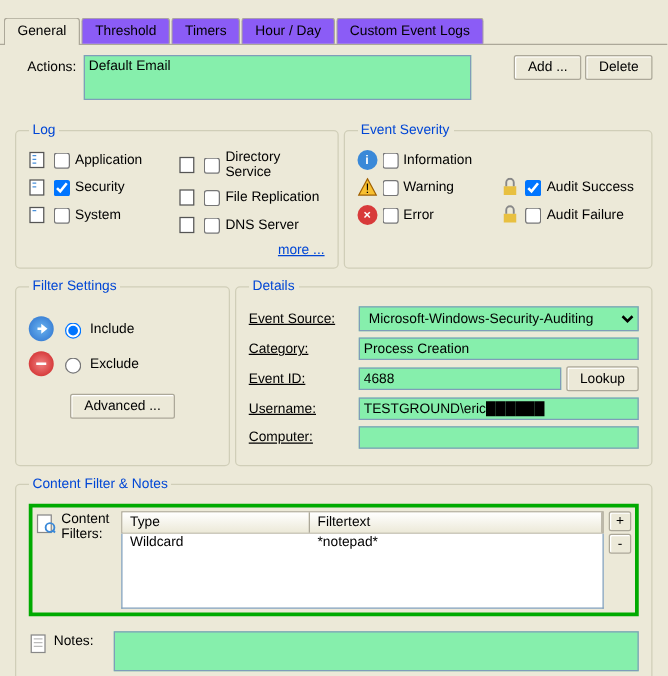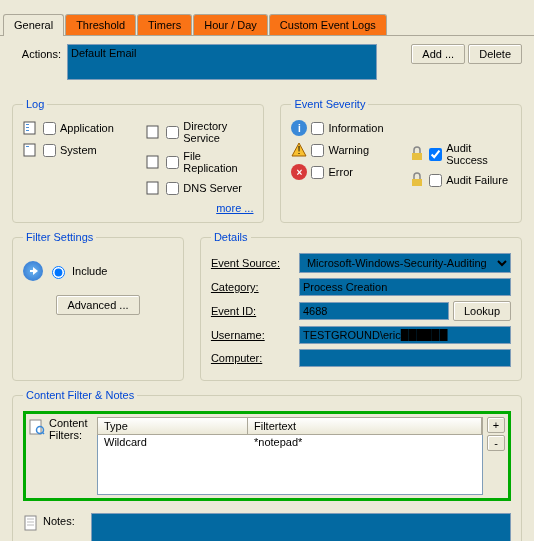--- a/index.html
+++ b/index.html
@@ -1,28 +1,28 @@
 <!DOCTYPE html>
 <html><head>
 <meta charset="utf-8">
 <style>
 * { box-sizing: border-box; font-family: Tahoma, sans-serif; font-size: 11px; }
 body { margin: 0; background: #ece9d8; width: 534px; height: 541px; overflow: hidden; }
 .tabs { display: flex; padding: 14px 3px 0; border-bottom: 1px solid #aca899; }
-.tab { padding: 4px 10px; border: 1px solid #aca899; border-bottom: none; background: #f97316; margin-right: 1px; border-radius: 3px 3px 0 0; cursor: pointer; position: relative; }
+.tab { padding: 4px 10px; border: 1px solid #aca899; border-bottom: none; background: #8b5cf6; margin-right: 1px; border-radius: 3px 3px 0 0; cursor: pointer; position: relative; }
 .tab.active { background: #ece9d8; z-index: 2; margin-bottom: -1px; padding-bottom: 5px; }
 .panel { padding: 8px 12px; }
 .row { display: flex; align-items: flex-start; margin-bottom: 18px; justify-content: space-between; }
 .lbl { width: 55px; padding-top: 4px; text-align: right; padding-right: 6px; }
-textarea, input[type=text], select { border: 1px solid #7f9db9; background: #0369a1; font-family: Tahoma, sans-serif; font-size: 11px; padding: 2px 3px; }
+textarea, input[type=text], select { border: 1px solid #7f9db9; background: #86efac; font-family: Tahoma, sans-serif; font-size: 11px; padding: 2px 3px; }
 textarea { resize: none; }
 .btn { background: #ece9d8; border: 1px solid #aca899; padding: 3px 10px; cursor: pointer; border-radius: 2px; box-shadow: inset 1px 1px 0 #fff; }
 fieldset { border: 1px solid #d0ceb8; border-radius: 4px; padding: 10px 10px 8px; margin: 0; }
 legend { padding: 0 3px; color: #0046d5; }
-.cols { display: flex; gap: 16px; }
+.cols { display: flex; gap: 4px; }
 .checkline { display: flex; align-items: center; margin-bottom: 6px; gap: 4px; }
 .checkline input { margin: 0; }
 .icon { width: 16px; height: 16px; display: inline-block; flex-shrink: 0; }
 .link { color: #0046d5; text-decoration: underline; cursor: pointer; }
 .radio-row { display: flex; align-items: center; gap: 4px; margin: 8px 0; }
 .circle { width: 20px; height: 20px; border-radius: 50%; display: flex; align-items: center; justify-content: center; flex-shrink: 0; }
 .circle.blue { background: radial-gradient(#6ab3f0,#2a6fcc); }
 .circle.red { background: radial-gradient(#f08080,#cc2020); }
 .circle svg { width: 12px; height: 12px; }
 .form-row { display: flex; align-items: center; margin-bottom: 5px; }
@@ -72,20 +72,29 @@
                 <rect x="3" y="7" width="3" height="1" fill="#4a90d9"></rect>
                 <rect x="3" y="10" width="3" height="1" fill="#4a90d9"></rect>
               </svg>
               <input type="checkbox" style="">
               <span>Application</span>
             </div>
           <div class="checkline">
               <svg class="icon" viewBox="0 0 16 16">
                 <rect x="1" y="2" width="11" height="12" fill="#fff" stroke="#555"></rect>
                 <rect x="3" y="4" width="3" height="1" fill="#4a90d9"></rect>
+                <rect x="3" y="7" width="3" height="1" fill="#4a90d9"></rect>
+              </svg>
+              <input type="checkbox" checked="" style="">
+              <span>Security</span>
+            </div>
+          <div class="checkline">
+              <svg class="icon" viewBox="0 0 16 16">
+                <rect x="1" y="2" width="11" height="12" fill="#fff" stroke="#555"></rect>
+                <rect x="3" y="4" width="3" height="1" fill="#4a90d9"></rect>
               </svg>
               <input type="checkbox" style="">
               <span>System</span>
             </div>
         </div>
         <div style="flex:1">
           <div class="checkline">
               <svg class="icon" viewBox="0 0 16 16">
                 <rect x="1" y="2" width="11" height="12" fill="#fff" stroke="#555"></rect>
               </svg>
@@ -162,20 +171,29 @@
       <legend>Filter Settings</legend>
       <div class="radio-row">
         <span class="circle blue">
             <svg viewBox="0 0 12 12">
               <polygon points="3,5 6,5 6,2 11,6 6,10 6,7 3,7" fill="#fff"></polygon>
             </svg>
           </span>
         <input type="radio" name="fs" checked="" style="">
         <span>Include</span>
       </div>
+      <div class="radio-row">
+        <span class="circle red">
+            <svg viewBox="0 0 12 12">
+              <rect x="2" y="5" width="8" height="2" fill="#fff"></rect>
+            </svg>
+          </span>
+        <input type="radio" name="fs" style="">
+        <span>Exclude</span>
+      </div>
       <div style="text-align:center;margin-top:14px">
         <button class="btn">Advanced ...</button>
       </div>
     </fieldset>
 
     <fieldset style="flex:1">
       <legend>Details</legend>
       <div class="form-row">
           <span class="flbl">Event Source:</span>
           <select><option>Microsoft-Windows-Security-Auditing</option></select>

